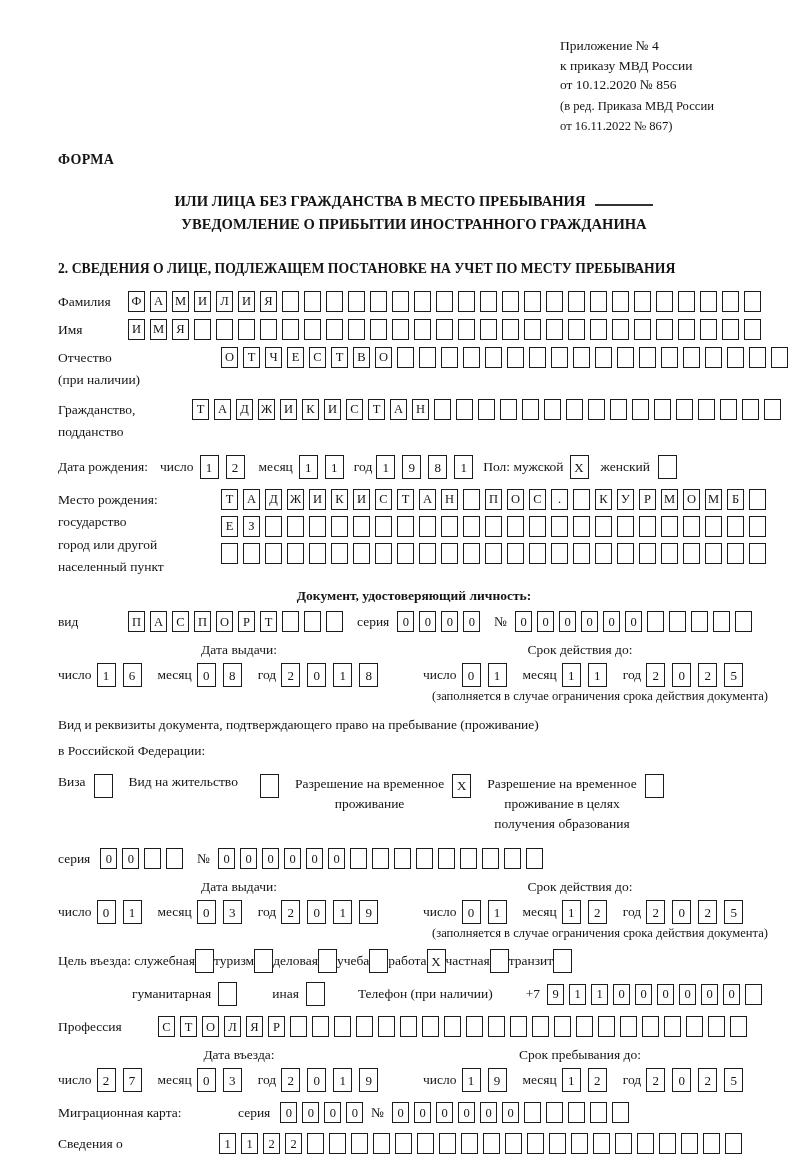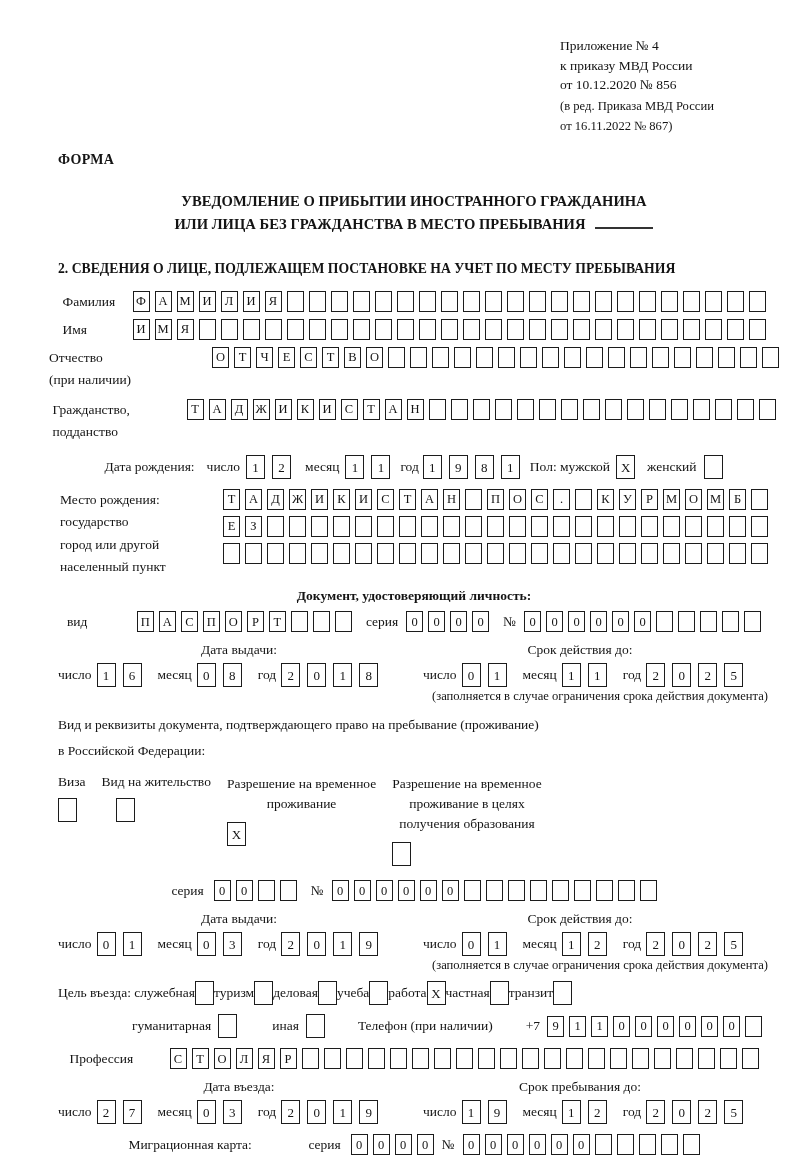--- a/index.html
+++ b/index.html
@@ -19,42 +19,42 @@
   
   .cells{display:inline-flex;gap:5px;flex:none;}
   .cell{
     box-sizing:border-box;flex:none;width:17px;height:21px;
     border:1.6px solid #1c1c1c;display:inline-flex;align-items:center;justify-content:center;
     font-size:12.5px;line-height:1;background:#fff;
   }
   .cells.date{gap:7px;}
   .cells.date .cell{width:19px;height:24px;font-size:13px;}
   .cells.check .cell{width:19px;height:24px;font-size:13px;}
-  .frow{display:flex;align-items:center;margin:7px 0;justify-content:center;}
+  .frow{display:flex;align-items:center;margin:7px 0;}
   .frow.top{align-items:flex-start;gap:16px;}
   .lbl{flex:none;}
   .w70{width:70px;} .w118{width:118px;} .w145{width:145px;} .w147{width:147px;} .w100{width:100px;}
   .stack div{line-height:1.65;}
   .cellstack{display:flex;flex-direction:column;gap:6px;}
   .doc-heading{text-align:center;font-weight:bold;margin:10px 0 6px 0;}
   .mid{margin:0 8px 0 14px;}
   
   .dateheads{display:flex;margin-top:10px;}
   .dh-left{width:362px;text-align:center;}
   .dh-right{width:320px;text-align:center;}
   .daterow{display:flex;align-items:center;margin:5px 0 2px 0;}
   .dgroup{display:flex;align-items:center;}
   .dgroup .sub{margin-right:5px;}
   .dgroup .gapl{margin-left:16px;}
   .dg-left{width:365px;}
   .note{font-size:12.6px;text-align:right;padding-right:2px;margin:2px 0 8px 0;}
   .para{line-height:1.9;margin-top:8px;}
   
   .visarow{display:flex;align-items:flex-start;margin:10px 0 4px 0;}
-  .vitem{display:flex;align-items:flex-start;gap:8px;flex-direction:column;}
+  .vitem{display:flex;align-items:flex-start;gap:8px;}
   .vtext{text-align:center;line-height:1.5;}
   .visarow .vitem + .vitem{margin-left:16px;}
   
   .purpose{display:flex;align-items:center;margin-top:2px;}
   .purpose2{display:flex;align-items:center;gap:7px;margin-top:9px;margin-left:74px;}
   .sp16{margin-left:28px;} .sp26{margin-left:26px;}
 </style>
 </head>
 <body>
 
@@ -63,24 +63,24 @@
   <div class="appendix">
     <div>Приложение № 4</div>
     <div>к приказу МВД России</div>
     <div>от 10.12.2020 № 856</div>
     <div class="small">(в ред. Приказа МВД России</div>
     <div class="small">от 16.11.2022 № 867)</div>
   </div>
   <div class="forma">ФОРМА</div>
 
   <div class="title">
-    <div>УВЕДОМЛЕНИЕ О ПРИБЫТИИ ИНОСТРАННОГО ГРАЖДАНИНА</div>
     <div>
       <span>ИЛИ ЛИЦА БЕЗ ГРАЖДАНСТВА В МЕСТО ПРЕБЫВАНИЯ</span><span class="uline"></span>
     </div>
+    <div>УВЕДОМЛЕНИЕ О ПРИБЫТИИ ИНОСТРАННОГО ГРАЖДАНИНА</div>
   </div>
 
   <div class="section-heading">2. СВЕДЕНИЯ О ЛИЦЕ, ПОДЛЕЖАЩЕМ ПОСТАНОВКЕ НА УЧЕТ ПО МЕСТУ ПРЕБЫВАНИЯ</div>
 
   <div class="frow">
     <span class="lbl w70">Фамилия</span>
     <span class="cells">
         <span class="cell">Ф</span>
         <span class="cell">А</span>
         <span class="cell">М</span>

